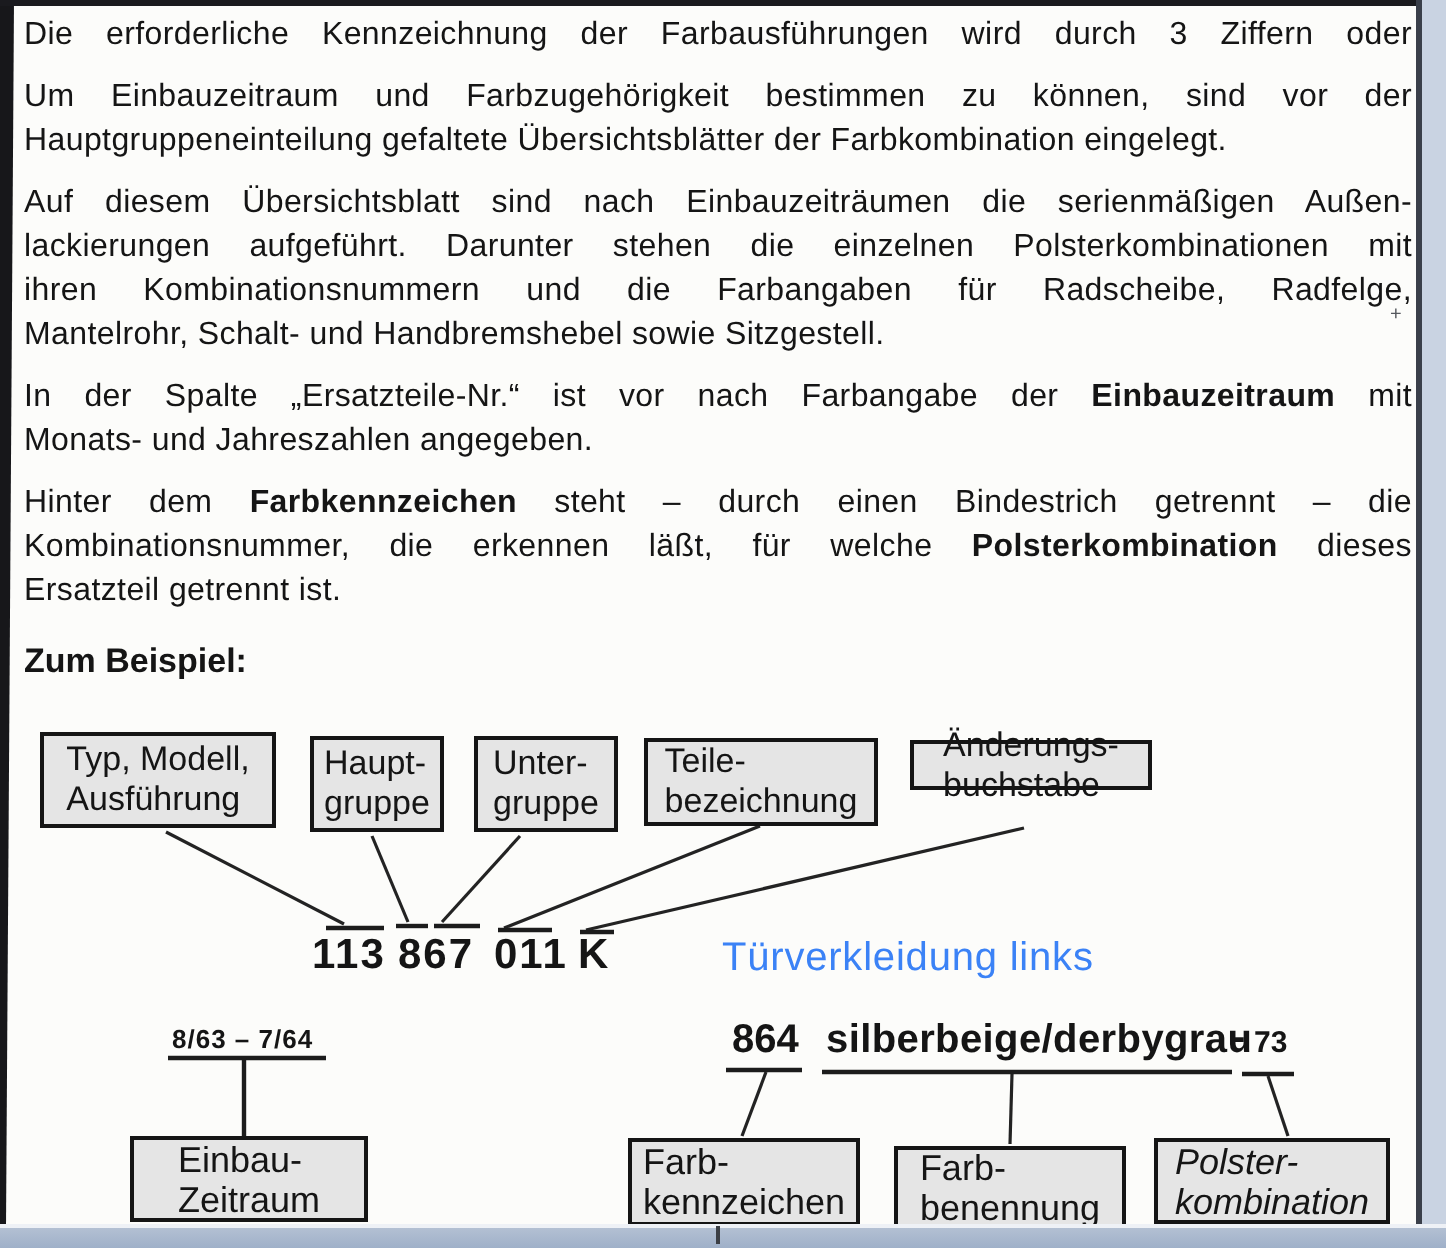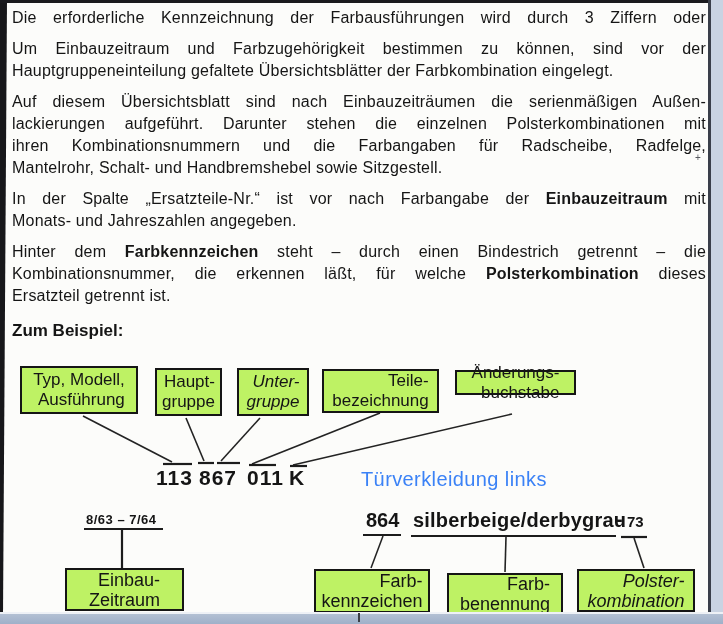--- a/index.html
+++ b/index.html
@@ -24,22 +24,22 @@
   .para { margin:0 0 9px 0; }
   .line { font-size:16px; line-height:22px; letter-spacing:0.2px; }
   .line.j { text-align:justify; text-align-last:justify; }
   .line b { font-weight:bold; }
   .example-label { font-size:17px; font-weight:bold; margin-top:14px; }
 
   
   .diagram { position:absolute; inset:0; }
   .wires { position:absolute; left:0; top:0; pointer-events:none; }
   .dbox {
-    position:absolute; border:2px solid #151515; background:#bef264;
-    display:flex; align-items:center; justify-content:center; text-align:right;
+    position:absolute; border:2px solid #151515; background:#e5e5e5;
+    display:flex; align-items:center; justify-content:center; text-align:left;
     font-size:17px; line-height:20px; white-space:pre-line; box-sizing:border-box;
   }
   .dbox.heavy { border-width:2.5px; font-size:18px; }
   .pn { position:absolute; font-size:21px; font-weight:bold; letter-spacing:1px; }
   .part-name { position:absolute; left:361px; top:468px; font-size:20px; color:#3b82f6; letter-spacing:0.4px; }
   .date-range { position:absolute; left:86px; top:512px; font-size:13px; font-weight:bold; letter-spacing:0.5px; }
   .color-code { position:absolute; left:366px; top:509px; font-size:20px; font-weight:600; }
   .color-name { position:absolute; left:413px; top:509px; font-size:20px; font-weight:600; letter-spacing:0.2px; }
   .dash       { position:absolute; left:616px; top:508px; font-size:20px; font-weight:600; }
   .comb-no    { position:absolute; left:627px; top:513px; font-size:15px; font-weight:bold; }
@@ -99,21 +99,21 @@
         <line x1="363" y1="535" x2="401" y2="535"></line>
         <line x1="411" y1="536" x2="616" y2="536"></line>
         <line x1="621" y1="537" x2="647" y2="537"></line>
       </g>
     </svg>
 
     <div class="dbox" style="left:20px;  top:366px; width:118px; height:48px;">Typ, Modell,
 Ausführung</div>
     <div class="dbox" style="left:155px; top:368px; width:67px;  height:48px;">Haupt-
 gruppe</div>
-    <div class="dbox" style="left:237px; top:368px; width:72px;  height:48px;font-style:italic;">Unter-
+    <div class="dbox" style="left:237px; top:368px; width:72px;  height:48px;">Unter-
 gruppe</div>
     <div class="dbox" style="left:322px; top:369px; width:117px; height:44px;">Teile-
 bezeichnung</div>
     <div class="dbox" style="left:455px; top:370px; width:121px; height:25px;">Änderungs-
 buchstabe</div>
 
     <span class="pn" style="left:156px; top:466px;">113</span>
     <span class="pn" style="left:199px; top:466px;">867</span>
     <span class="pn" style="left:247px; top:466px;">011</span>
     <span class="pn" style="left:289px; top:466px;">K</span>

